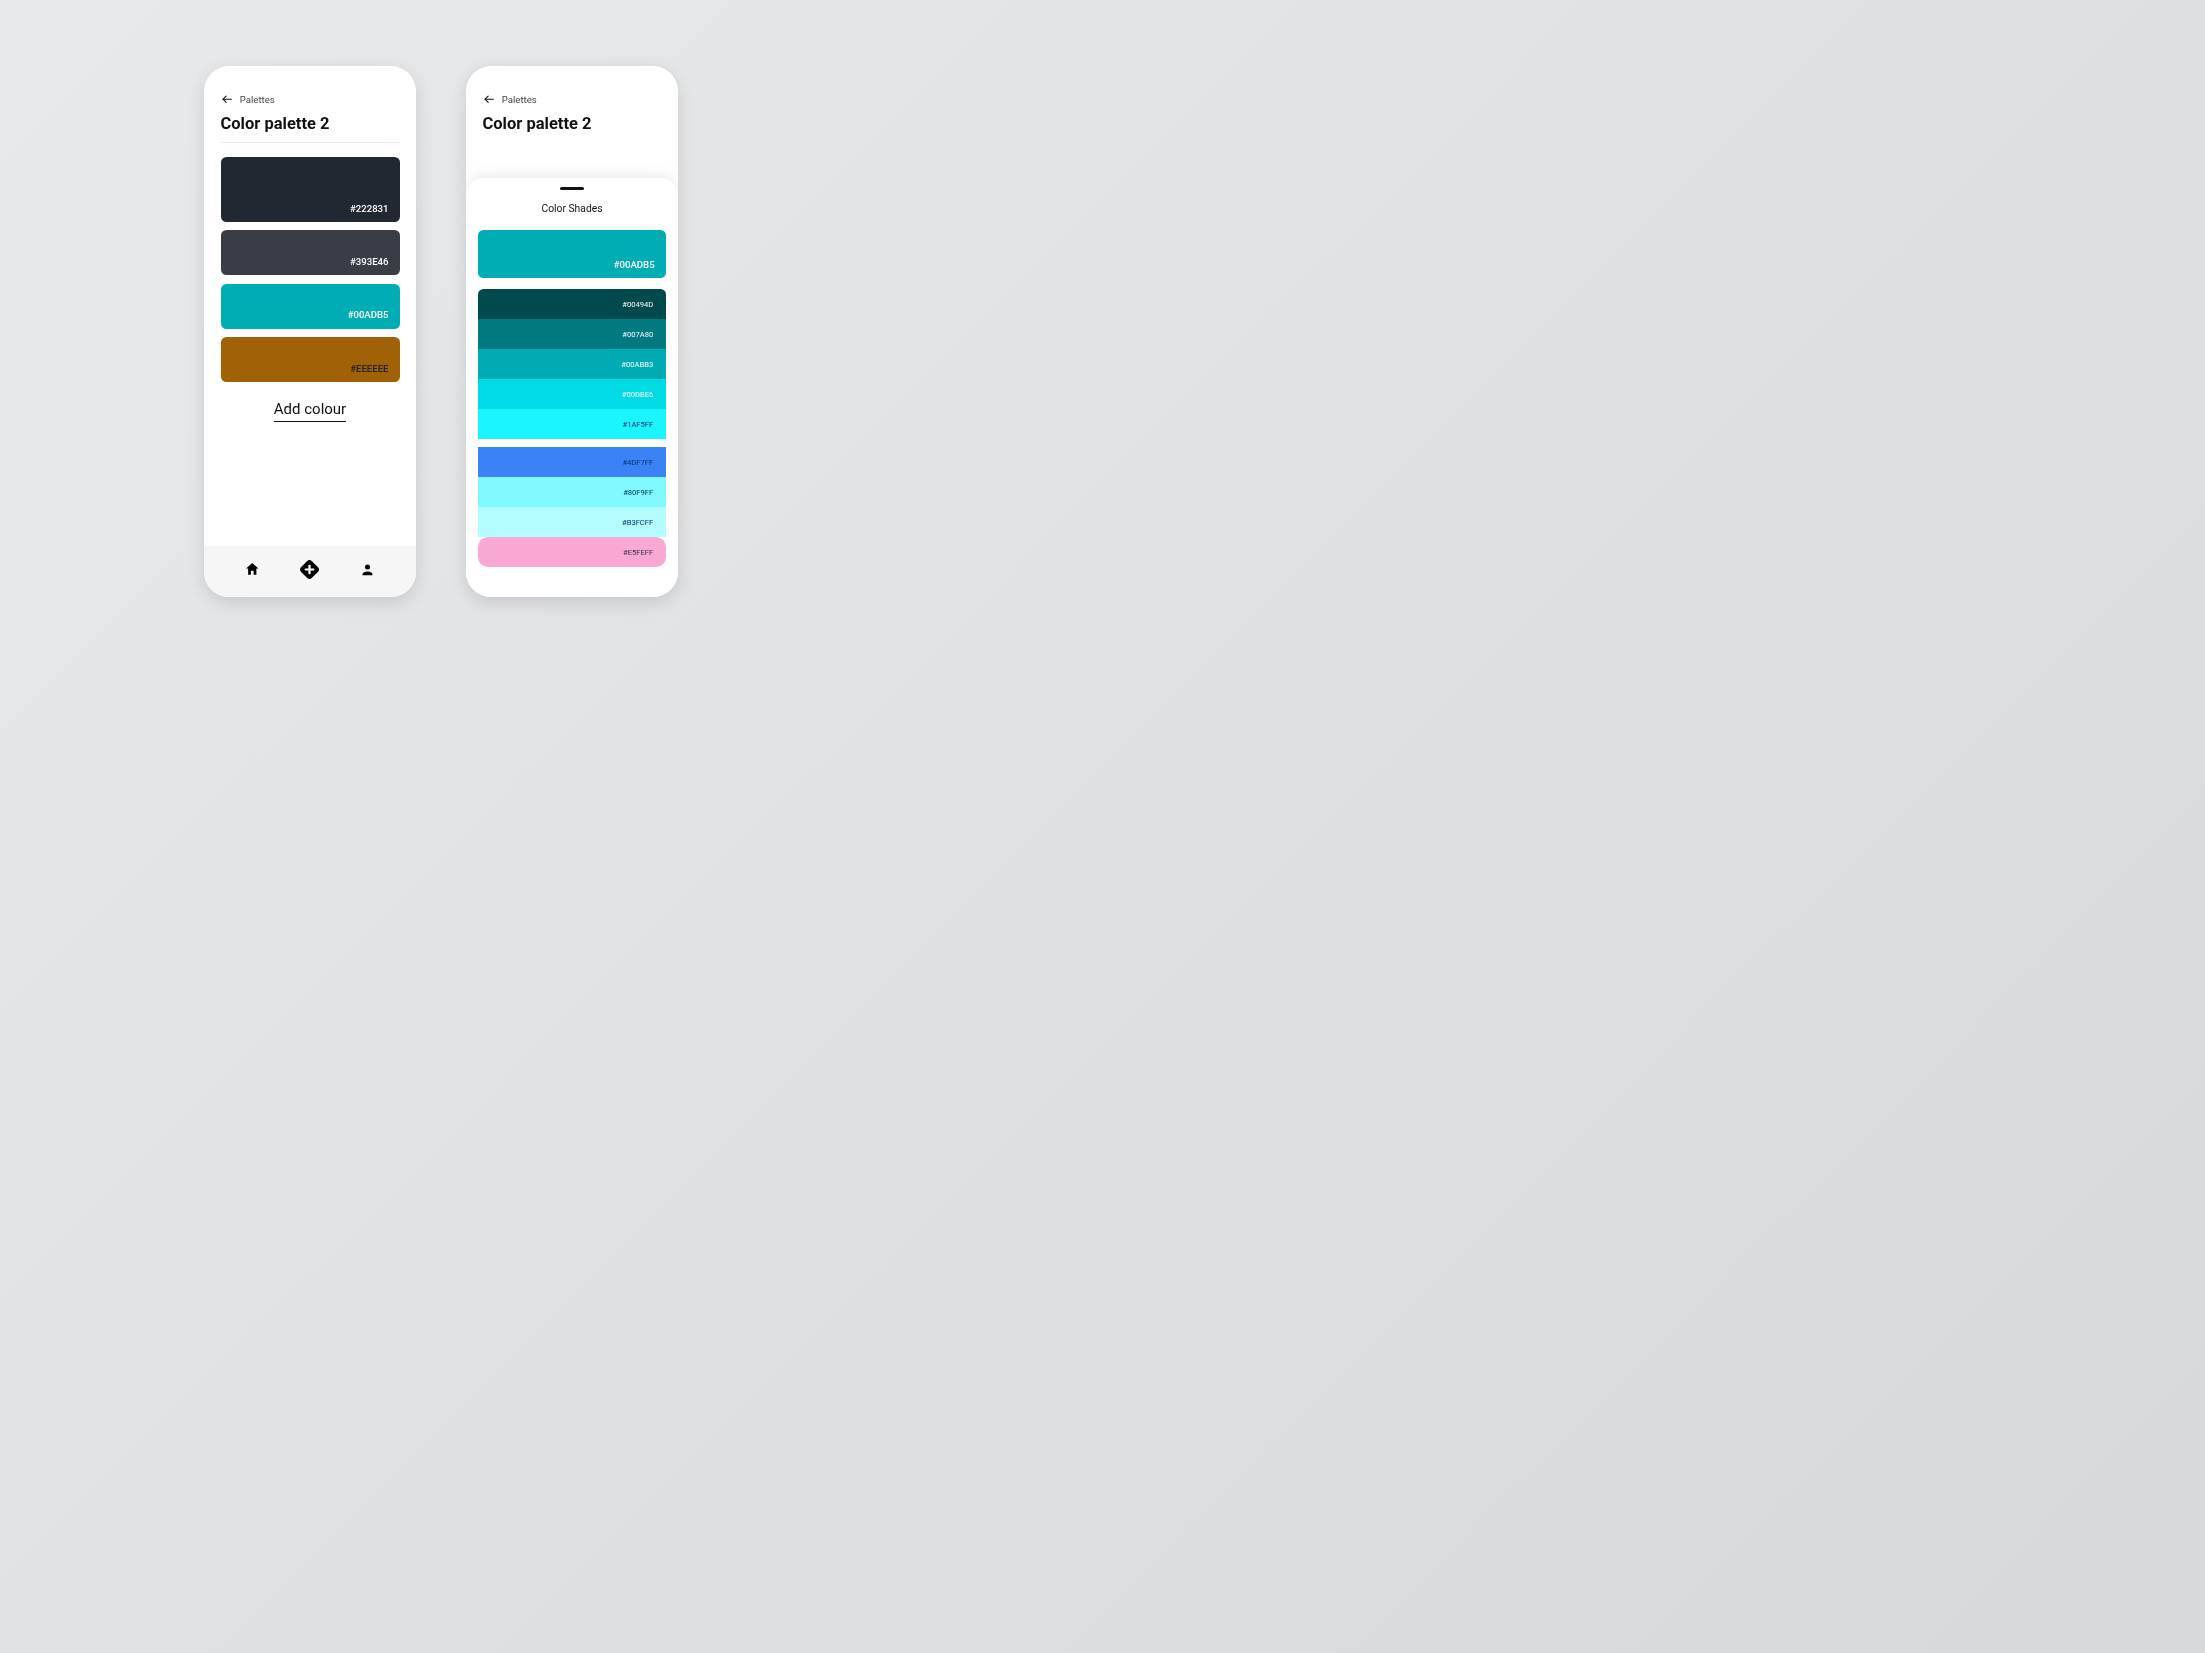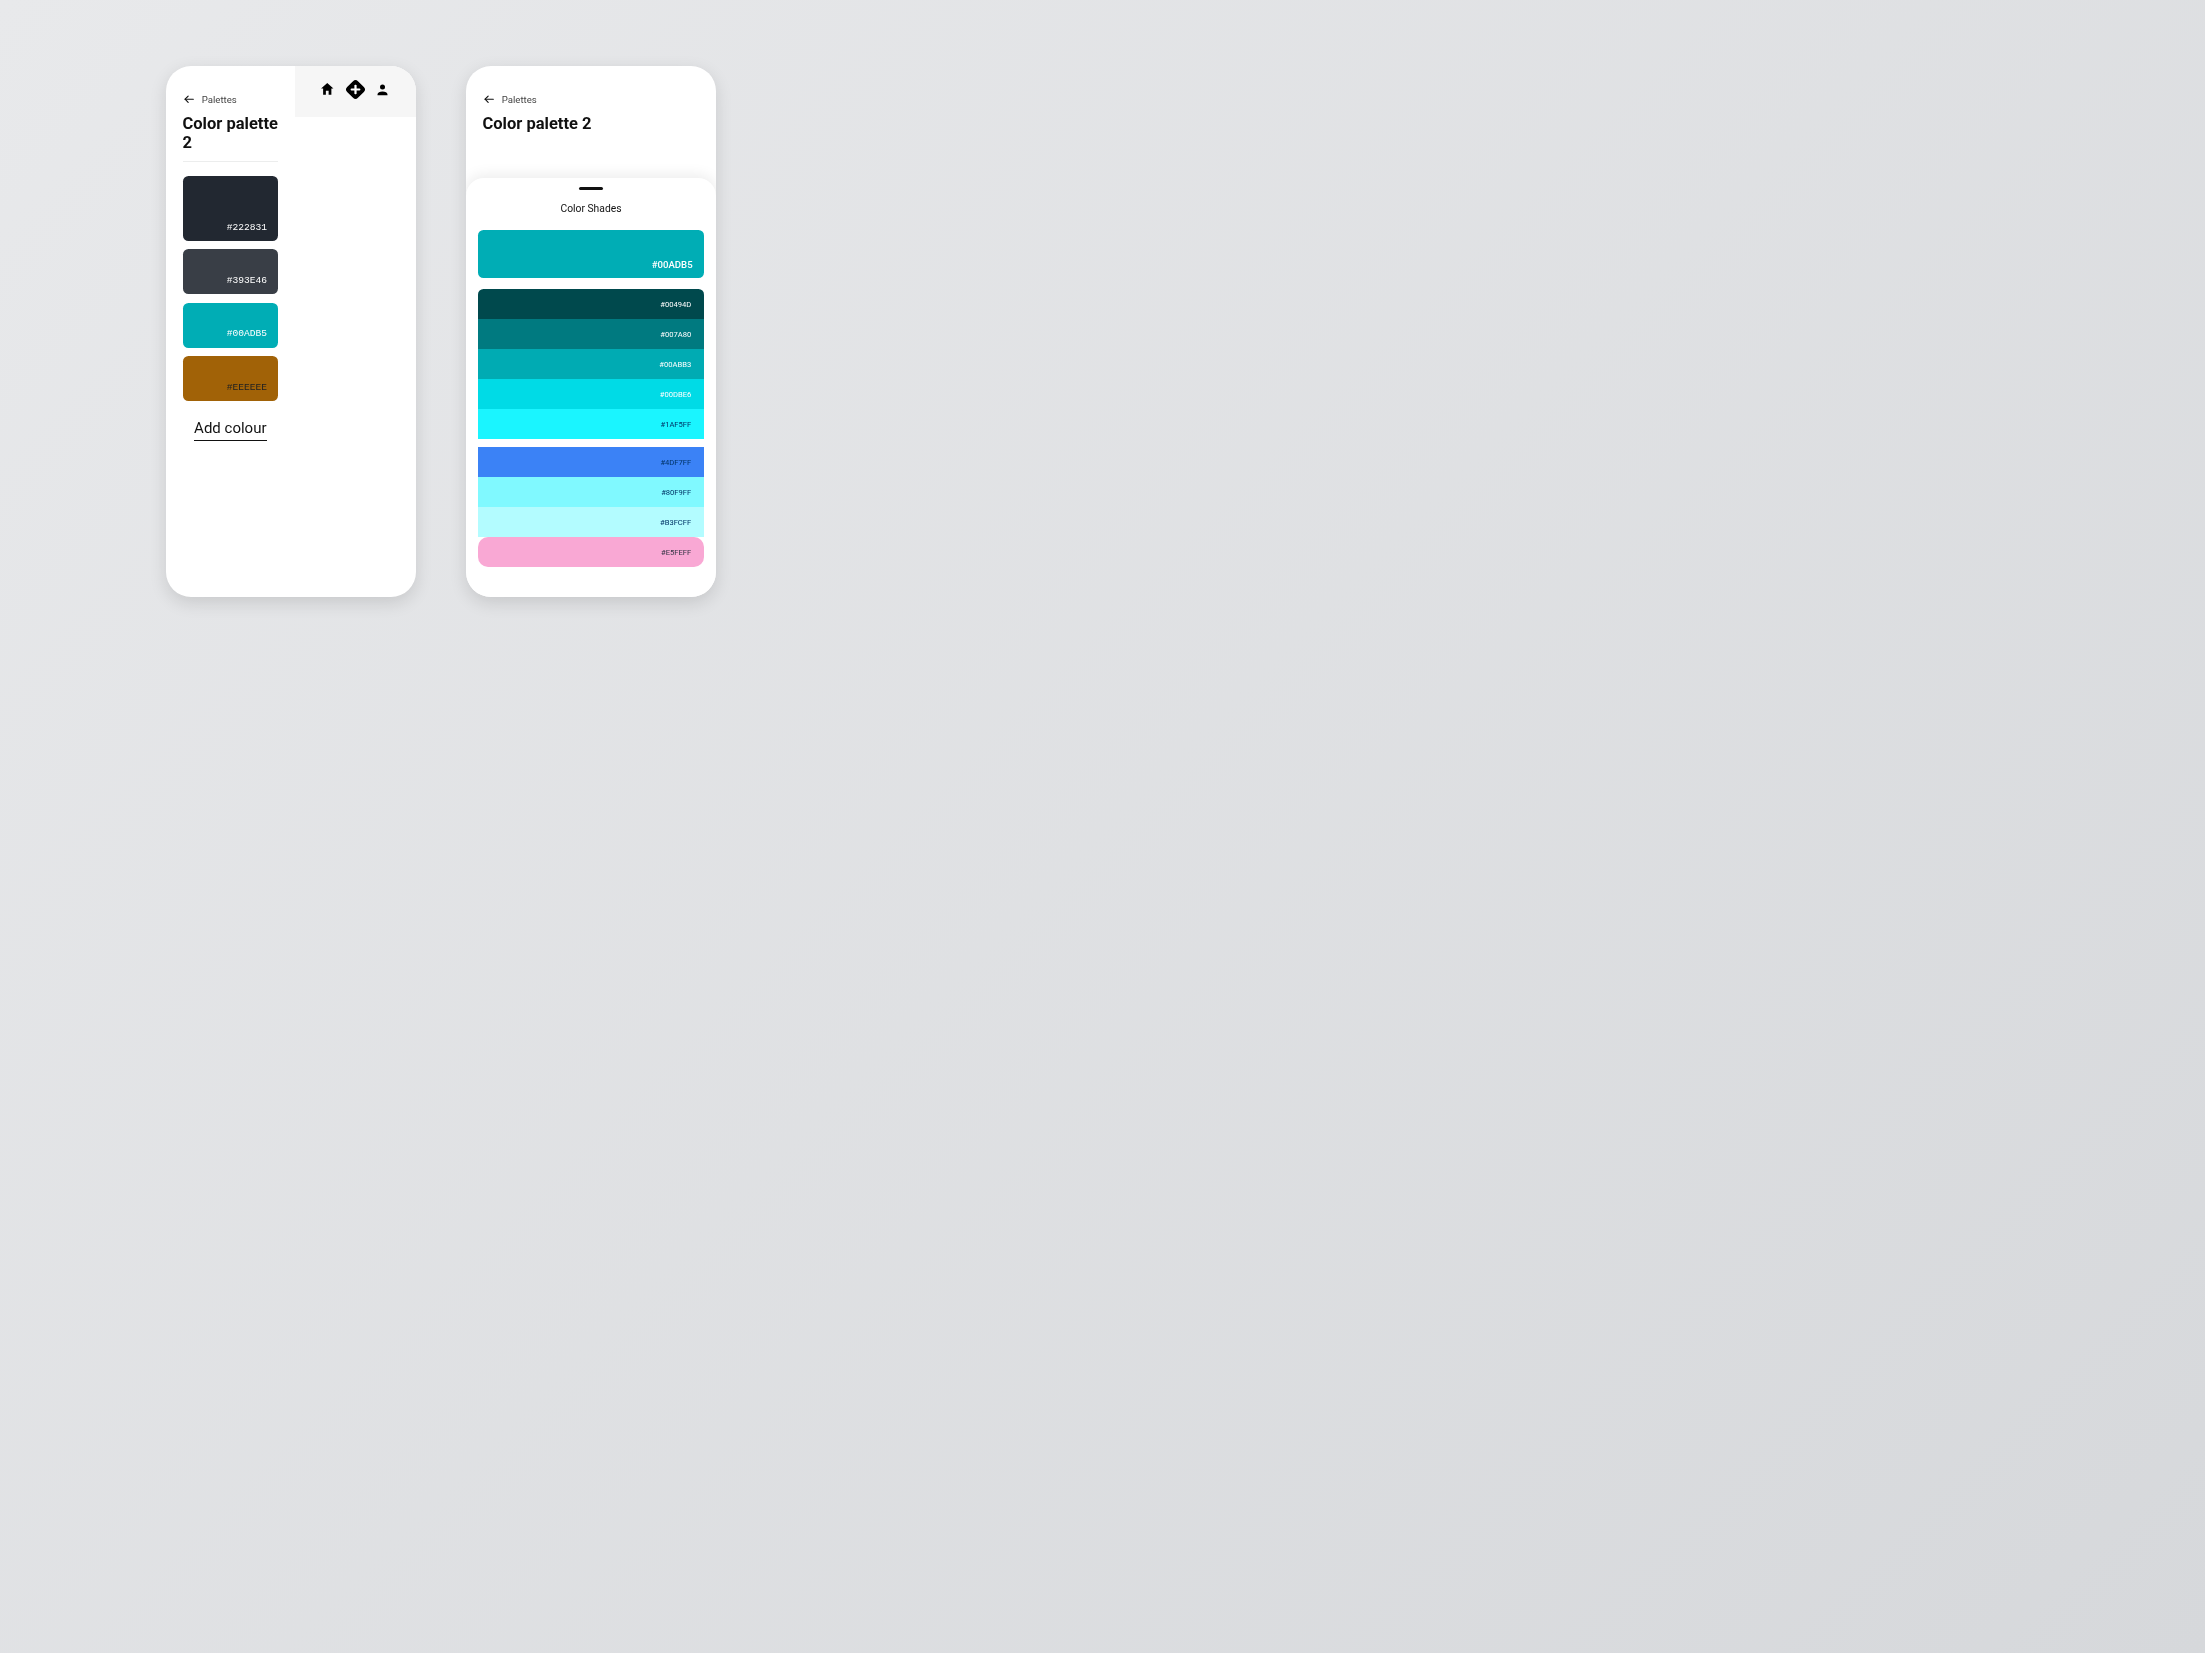--- a/index.html
+++ b/index.html
@@ -10,28 +10,28 @@
     display: flex;
     justify-content: center;
     align-items: center;
     min-height: 662px;
     width: 882px;
     height: 662px;
     gap: 50px;
   }
 
   .phone {
-    width: 250px;
+    width: 212px;
     height: 531px;
     background: #ffffff;
     border-radius: 25px;
     box-shadow: 0 5.5px 16.5px rgba(0,0,0,0.12);
     overflow: hidden;
     display: flex;
-    flex-direction: row;
+    flex-direction: column;
     position: relative;
   }
 
   .phone-content {
     flex: 1;
     padding: 27.6px 16.5px 0 16.5px;
     overflow: hidden;
   }
 
   .breadcrumb {
@@ -61,21 +61,20 @@
   .divider {
     border: none;
     border-top: 0.7px solid #eceded;
     margin-bottom: 13.8px;
   }
 
   .swatches {
     display: flex;
     flex-direction: column;
     gap: 8.3px;
-    font-family: Liberation Mono, monospace;
   }
 
   .swatch {
     height: 45px;
     border-radius: 5.5px;
     display: flex;
     align-items: flex-end;
     justify-content: flex-end;
     padding: 8.3px 11px;
     font-size: 9.6px;

